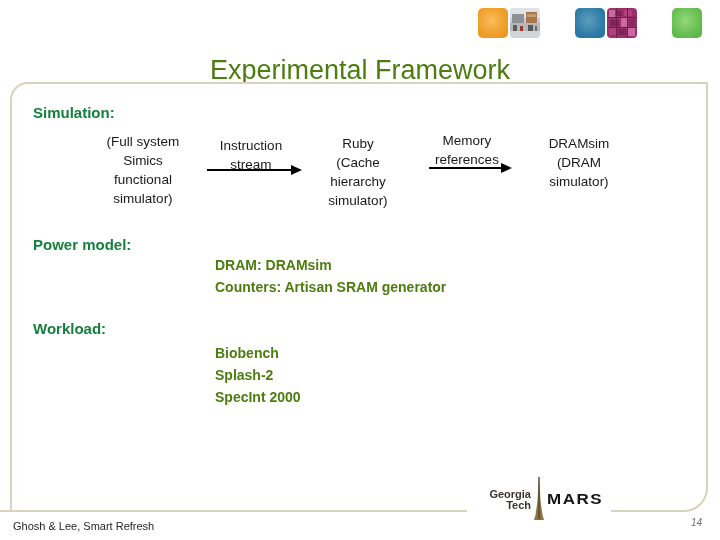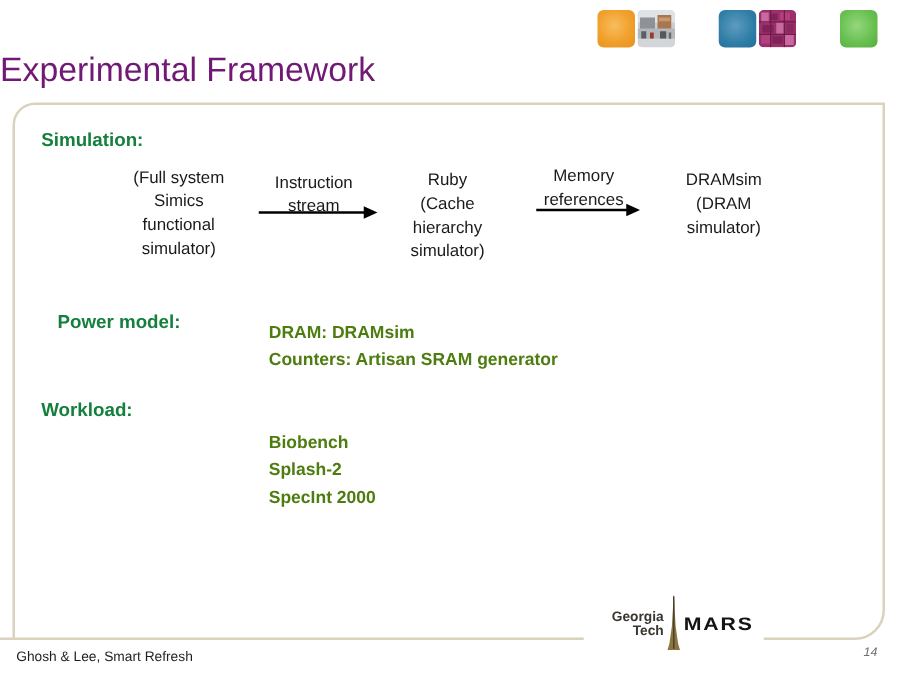--- a/index.html
+++ b/index.html
@@ -10,31 +10,31 @@
   
   .deco-sq{position:absolute;top:8px;width:30px;height:30px;border-radius:5px;}
   .sq-orange{left:478px;background:radial-gradient(circle at 45% 42%,#f9bd5e 0%,#f0a02c 55%,#e8921c 100%);}
   .sq-blue{left:575px;background:radial-gradient(circle at 45% 42%,#5e9cbe 0%,#2f7da7 60%,#226e97 100%);}
   .sq-green{left:672px;background:radial-gradient(circle at 45% 42%,#95d77e 0%,#66bf4e 60%,#55ad3d 100%);}
   .photo{position:absolute;top:8px;width:30px;height:30px;border-radius:4px;overflow:hidden;}
   .photo-street{left:510px;}
   .photo-chip{left:607px;}
 
   
-  .title{position:absolute;left:0;top:41px;width:100%;
-    font-size:27px;letter-spacing:0px;color:#701a75;}
+  .title{position:absolute;left:0;top:55px;width:100%;text-align:center;
+    font-size:27px;letter-spacing:0px;color:#4d7c0f;}
 
   
   .content-box{position:absolute;left:10px;top:82px;width:698px;height:430px;
     box-sizing:border-box;border:2px solid #d9d2bd;border-radius:18px 0 24px 0;background:#fff;}
   .border-ext{position:absolute;left:0;top:510px;width:12px;height:2px;background:#d9d2bd;}
 
   .heading{position:absolute;font-size:15px;font-weight:bold;color:#15803d;white-space:nowrap;}
   .h-simulation{left:33px;top:104px;}
-  .h-power{left:46px;top:236px;margin-top:13px;}
+  .h-power{left:33px;top:236px;}
   .h-workload{left:33px;top:320px;}
 
   
   .flow-node{position:absolute;width:110px;text-align:center;font-size:13.5px;line-height:19px;color:#1a1a1a;}
   .node-simics{left:88px;top:132px;}
   .node-ruby{left:303px;top:134px;}
   .node-dramsim{left:524px;top:134px;}
   .flow-arrow-label{position:absolute;width:110px;text-align:center;font-size:13.5px;line-height:19px;color:#1a1a1a;}
   .lbl-instruction{left:196px;top:136px;}
   .lbl-memory{left:412px;top:131px;}

